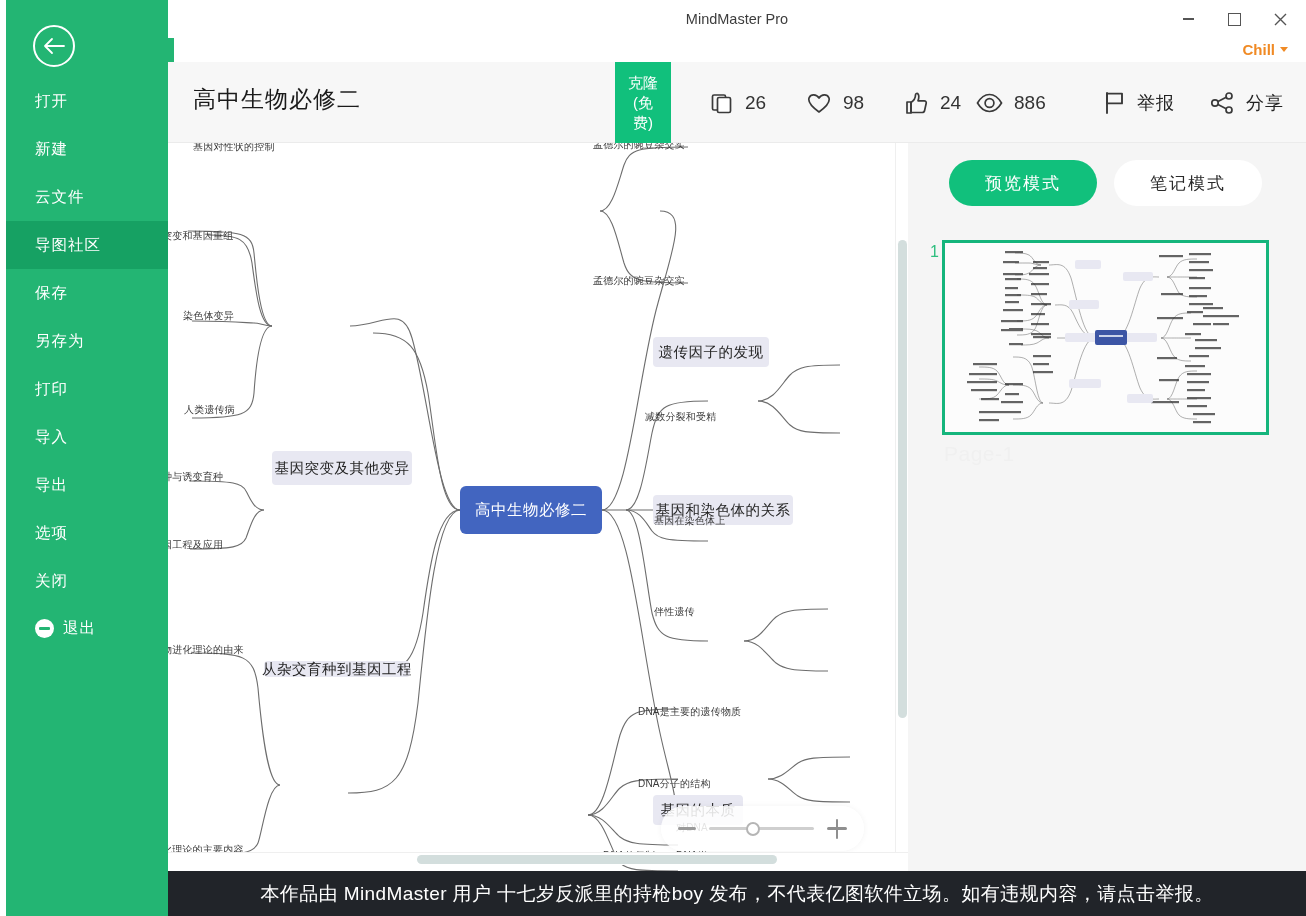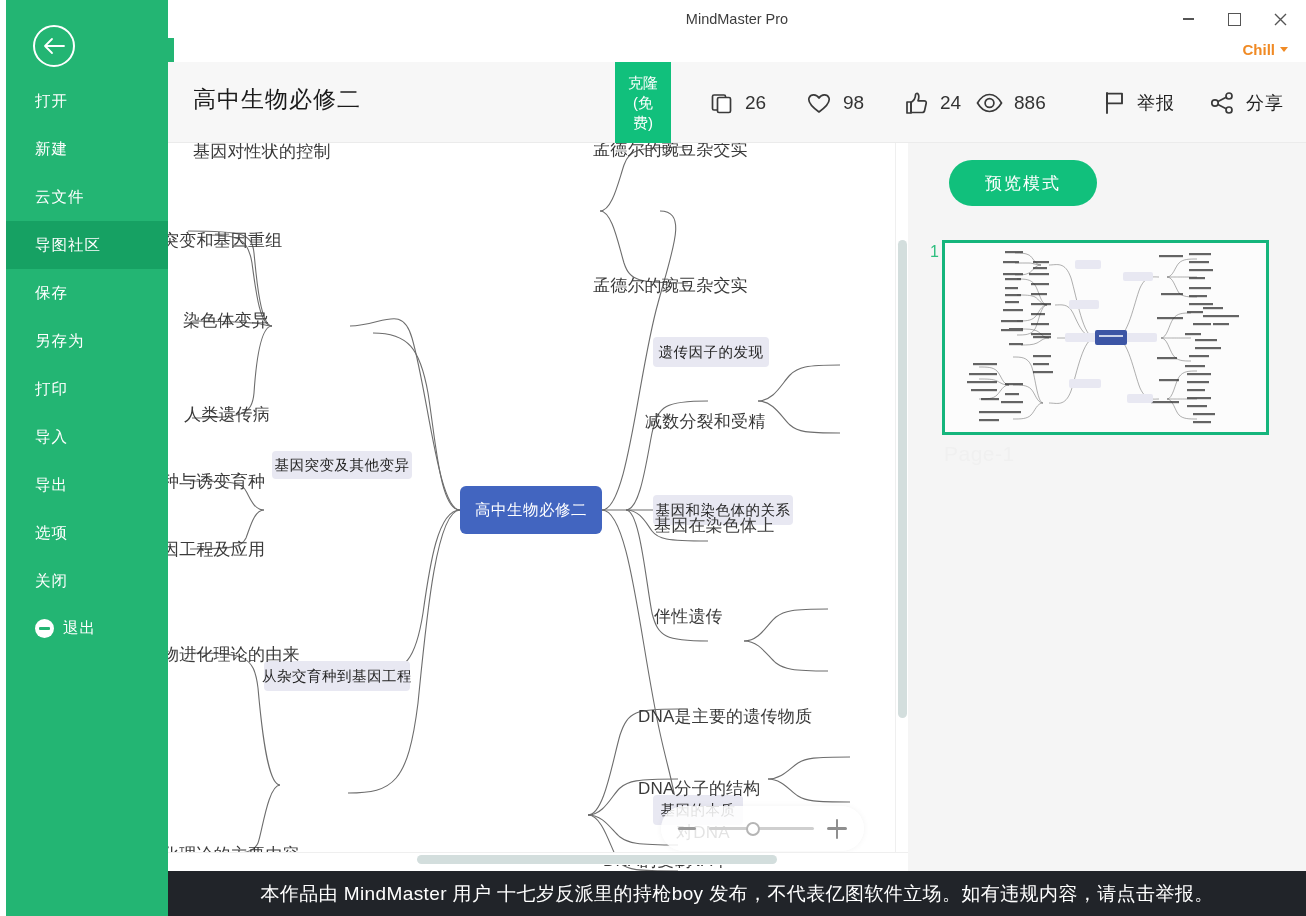--- a/index.html
+++ b/index.html
@@ -113,21 +113,21 @@
     position: absolute; background: #e8e8f2; color: #252525;
     border-radius: 4px; display: flex; align-items: center;
     justify-content: center; font-size: 14.5px; white-space: nowrap;
     letter-spacing: 0.5px; cursor: pointer;
   }
   .node.root {
     background: #4265c0; color: #ffffff; border-radius: 6px;
     font-size: 15.5px;
   }
   .leaf {
-    position: absolute; color: #3a3a3a; font-size: 17px;
+    position: absolute; color: #3a3a3a; font-size: 10px;
     white-space: nowrap; cursor: pointer; letter-spacing: 0.2px; text-align: right;
   }
 
   
   #vscroll {
     position: absolute; left: 895px; top: 143px; width: 13px; height: 713px;
     background: #ffffff; border-left: 1px solid #efefef;
   }
   #vthumb {
     position: absolute; left: 2px; top: 97px; width: 9px; height: 478px;
@@ -353,22 +353,22 @@
         <path d="M590 258 C606 258 614 275 622 282 C630 289 638 290 672 290"></path>
         <path d="M576 498 C592 498 600 480 608 474 C616 468 624 466 660 466"></path>
         <path d="M576 498 C592 498 600 514 608 520 C616 526 624 528 660 528"></path>
         <path d="M600 636 C614 636 622 625 630 620 C638 615 646 614 682 614"></path>
         <path d="M600 636 C614 636 622 648 630 653 C638 658 646 659 682 659"></path>
       </g>
     </svg>
 
     <div class="node root" style="left:292px; top:343px; width:142px; height:48px;">高中生物必修二</div>
 
-    <div class="node" style="left:104px; top:308px; width:140px; height:28px;">基因突变及其他变异</div>
-    <div class="node" style="left:96px; top:518px; width:146px; height:30px;">从杂交育种到基因工程</div>
+    <div class="node" style="left:104px; top:308px; width:140px; height:34px;">基因突变及其他变异</div>
+    <div class="node" style="left:96px; top:518px; width:146px; height:16px;">从杂交育种到基因工程</div>
 
     <div class="node" style="left:485px; top:194px; width:116px; height:30px;">遗传因子的发现</div>
     <div class="node" style="left:485px; top:352px; width:140px; height:30px;">基因和染色体的关系</div>
     <div class="node" style="left:485px; top:652px; width:90px; height:30px;">基因的本质</div>
 
     <div class="leaf" style="left:25px; top:-3px;">基因对性状的控制</div>
     <div class="leaf" style="left:-6px; top:86px;">突变和基因重组</div>
     <div class="leaf" style="left:15px; top:166px;">染色体变异</div>
     <div class="leaf" style="left:16px; top:260px;">人类遗传病</div>
     <div class="leaf" style="left:-6px; top:327px;">种与诱变育种</div>
@@ -399,20 +399,21 @@
   <div id="vscroll">
     <div id="vthumb"></div>
   </div>
   <div id="hscroll">
     <div id="hthumb"></div>
   </div>
 
   <div id="rightpanel">
     <div id="mode-tabs">
       <div class="mode-btn on">预览模式</div>
+      <div class="mode-btn off">笔记模式</div>
     </div>
 
     <div id="page-index">1</div>
 
     <div id="thumb-frame">
       <svg viewBox="0 0 321 189" width="321" height="189">
         <rect x="0" y="0" width="321" height="189" fill="#fcfcfc"></rect>
         <g fill="none" stroke="#6d6d6d" stroke-width="0.55">
           <path d="M150 95 C138 95 132 55 126 35 C120 18 112 22 104 22"></path>
           <path d="M150 95 C138 95 133 80 128 70 C123 60 116 62 110 62"></path>

